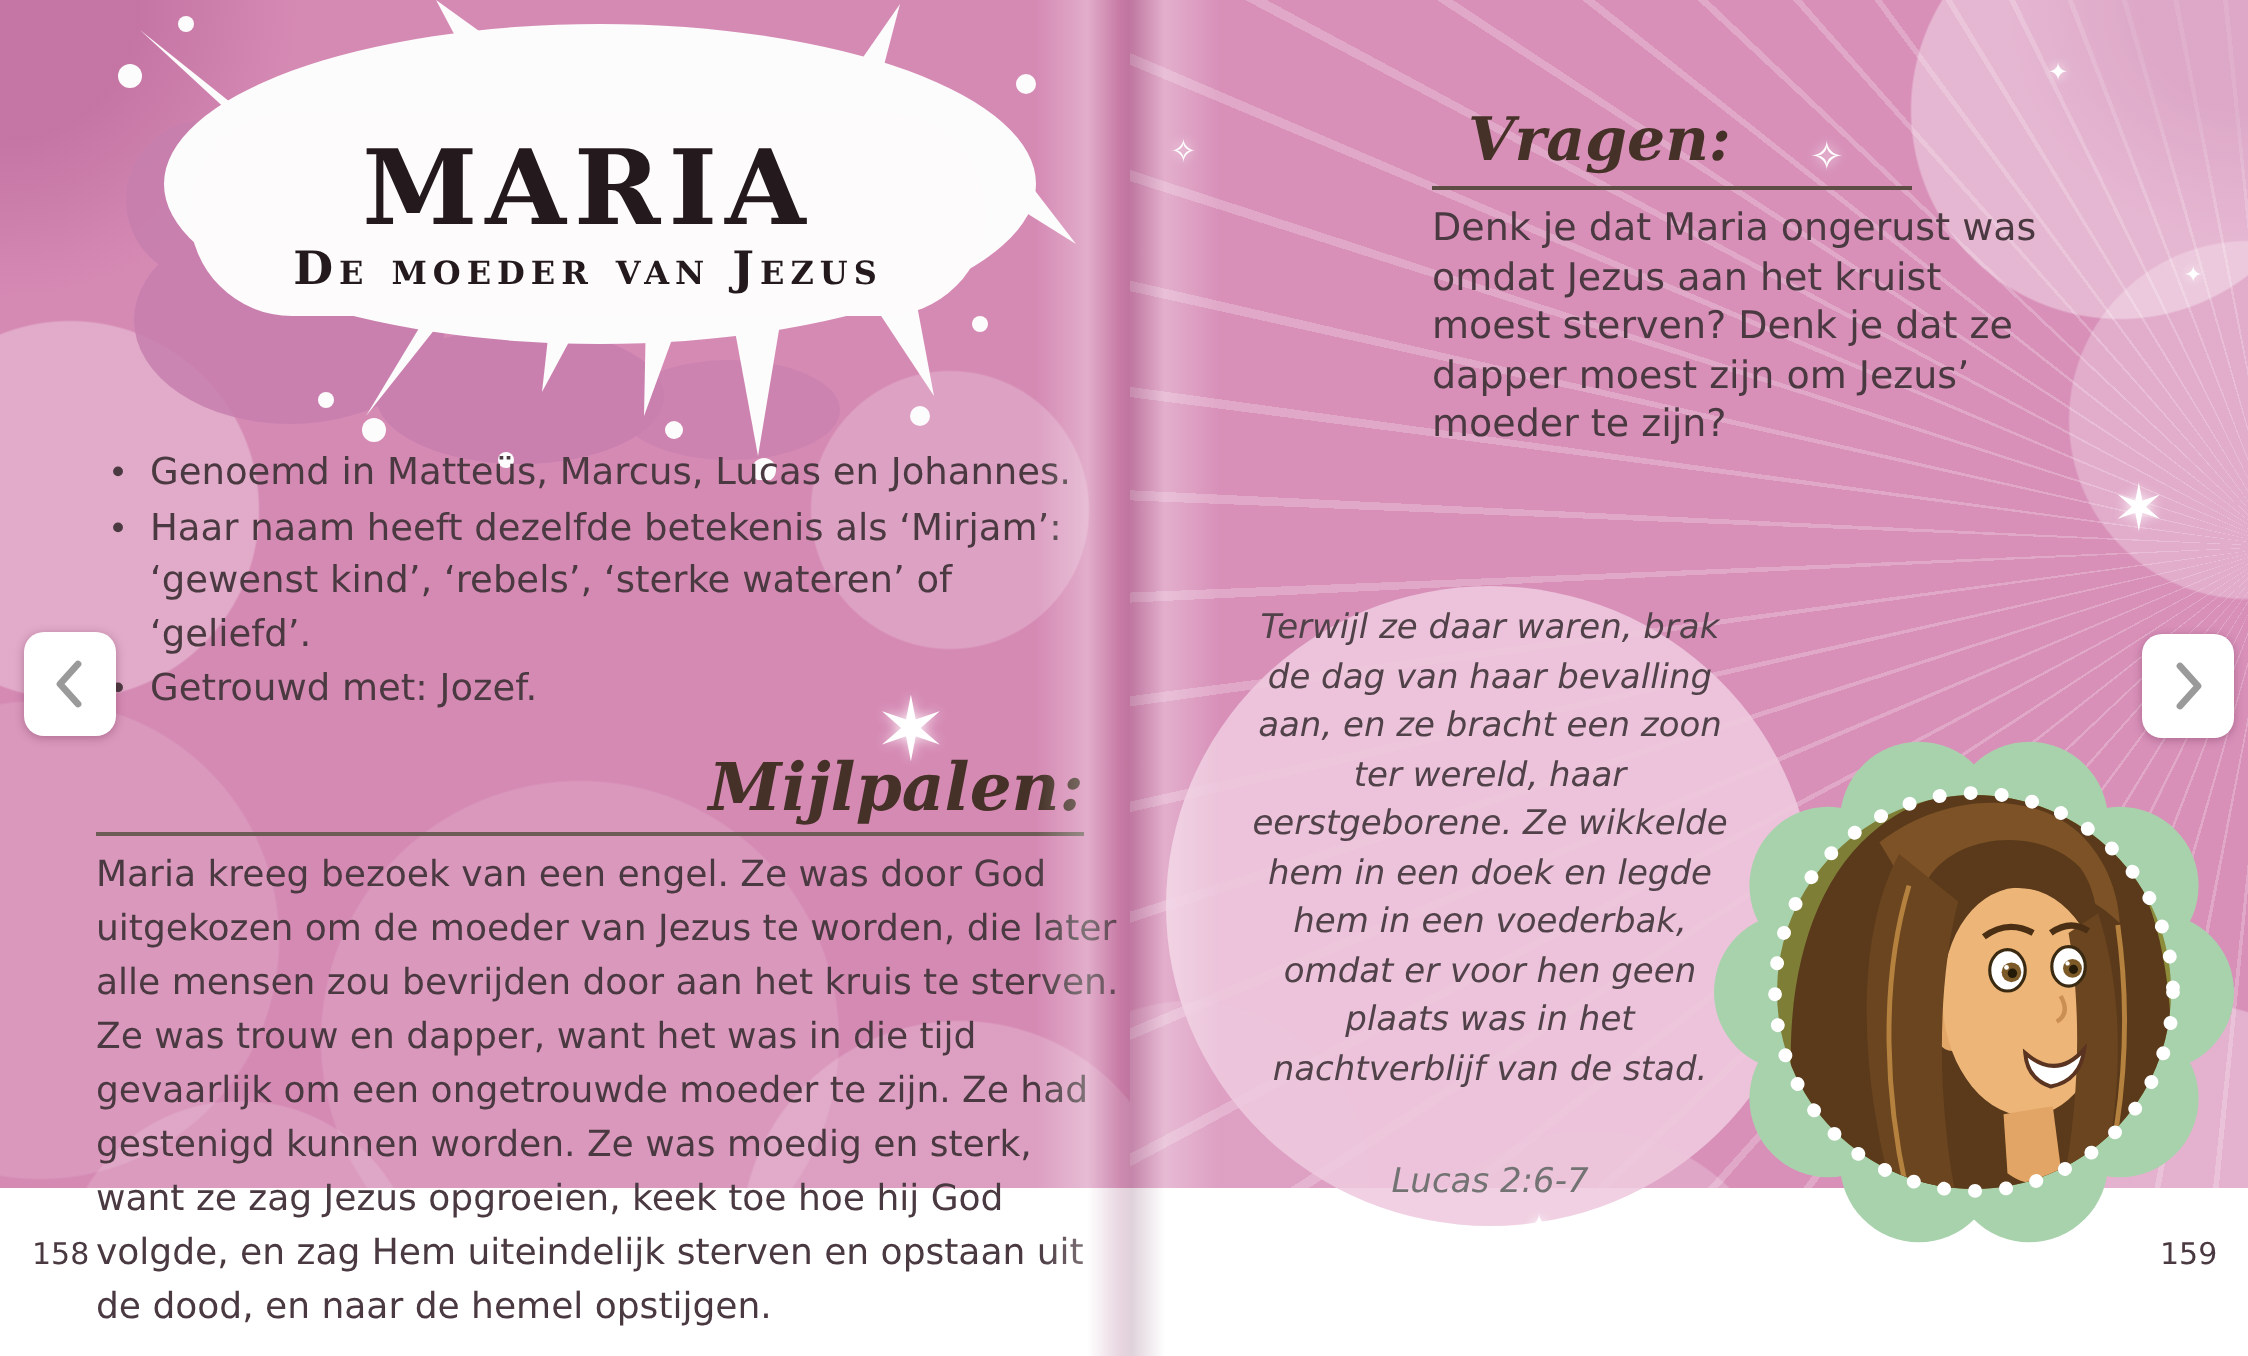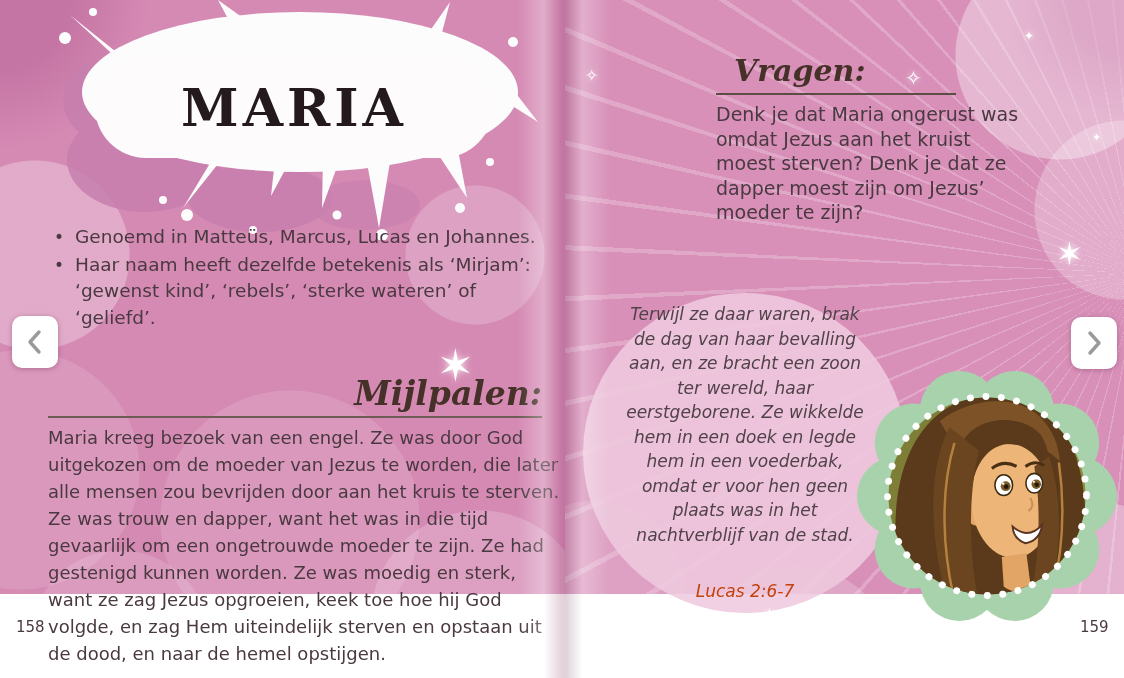--- a/index.html
+++ b/index.html
@@ -60,21 +60,21 @@
   .questions-head-wrap{position:absolute;left:716px;top:54px;width:240px;z-index:3;
     border-bottom:2px solid #5d4c44;padding-bottom:5px;}
   .questions-heading{font-size:30px;line-height:34px;margin-left:18px;}
   .questions-body{position:absolute;left:716px;top:102px;width:312px;z-index:3;
     font-size:19px;line-height:24.5px;}
 
   .quote-circle{position:absolute;left:583px;top:293px;width:324px;height:320px;border-radius:50%;
     background:rgba(238,201,222,.88);z-index:2;display:flex;flex-direction:column;
     align-items:center;justify-content:center;text-align:center;box-sizing:border-box;padding:0 34px;gap:16px;}
   .quote-text{font-style:italic;font-size:17px;line-height:24.5px;color:#51424a;}
-  .quote-ref{font-style:italic;font-size:17px;line-height:24.5px;color:#c2410c;margin-top:16px;}
+  .quote-ref{font-style:italic;font-size:17px;line-height:24.5px;color:#737373;margin-top:16px;}
 
   .portrait{position:absolute;left:856px;top:360px;z-index:3;}
 
   
   .nav-btn{position:absolute;width:46px;height:52px;background:#fff;border:none;border-radius:10px;
     box-shadow:0 1px 5px rgba(90,30,60,.35);display:flex;align-items:center;justify-content:center;
     cursor:pointer;z-index:6;padding:0;}
   .nav-btn.prev{left:12px;top:316px;}
   .nav-btn.next{left:1071px;top:317px;}
   .nav-btn svg{display:block;}
@@ -115,25 +115,27 @@
           <circle cx="455" cy="162" r="4"></circle>
         <circle cx="30" cy="38" r="6"></circle>
           <circle cx="58" cy="12" r="4"></circle>
         <circle cx="478" cy="42" r="5"></circle>
           <circle cx="218" cy="230" r="4"></circle>
       </g>
     </svg>
 
     <div class="title-box">
       <div class="book-title">MARIA</div>
+      <div class="book-subtitle">De moeder van Jezus</div>
     </div>
 
     <ul class="facts">
       <li>Genoemd in Matteüs, Marcus, Lucas en Johannes.</li>
       <li>Haar naam heeft dezelfde betekenis als ‘Mirjam’: ‘gewenst kind’, ‘rebels’, ‘sterke wateren’ of ‘geliefd’.</li>
+      <li>Getrouwd met: Jozef.</li>
     </ul>
 
     <div class="milestones-head-wrap">
       <span class="milestones-heading">Mijlpalen:</span>
     </div>
     <div class="milestones-body">Maria kreeg bezoek van een engel. Ze was door God uitgekozen om de moeder van Jezus te worden, die later alle mensen zou bevrijden door aan het kruis te sterven. Ze was trouw en dapper, want het was in die tijd gevaarlijk om een ongetrouwde moeder te zijn. Ze had gestenigd kunnen worden. Ze was moedig en sterk, want ze zag Jezus opgroeien, keek toe hoe hij God volgde, en zag Hem uiteindelijk sterven en opstaan uit de dood, en naar de hemel opstijgen.</div>
 
     <div class="page-number left">158</div>
 
     <span class="sparkle" style="left:437px;top:344px;font-size:44px;">✶</span>

